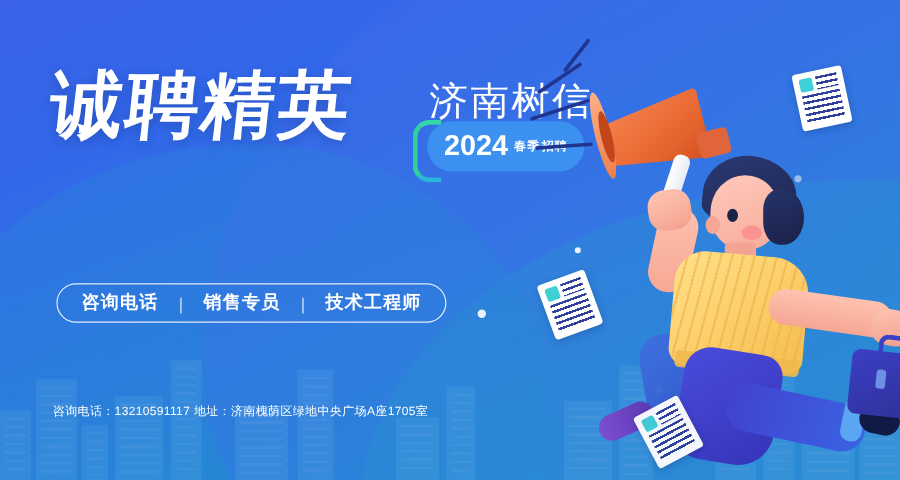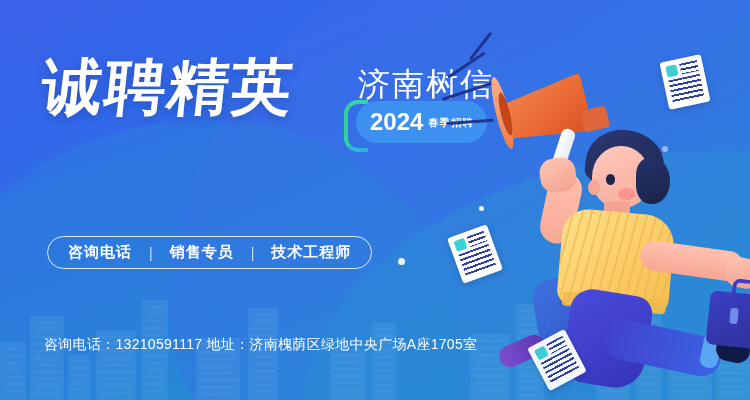--- a/index.html
+++ b/index.html
@@ -94,21 +94,21 @@
     font-size:15px;color:#ffffff;font-weight:bold;letter-spacing:1px;
     white-space:nowrap;
   }
   .pill-sep{
     font-size:14px;color:rgba(255,255,255,.75);margin:0 17px;
   }
 
   
   .contact{
     position:absolute;left:44px;top:336px;
-    font-size:14px;color:#ffffff;letter-spacing:.3px;white-space:nowrap;
+    font-size:10px;color:#ffffff;letter-spacing:.3px;white-space:nowrap;
   }
 
   
   .illu{position:absolute;left:440px;top:40px;width:310px;height:330px;}
 
   .mline{position:absolute;background:#20358f;border-radius:2px;height:2.5px;transform-origin:left center;}
 
   .megaphone{
     position:absolute;left:62px;top:42px;width:86px;height:60px;
     background:linear-gradient(150deg,#f5854f 0%,#ea6a35 55%,#d4511f 100%);

